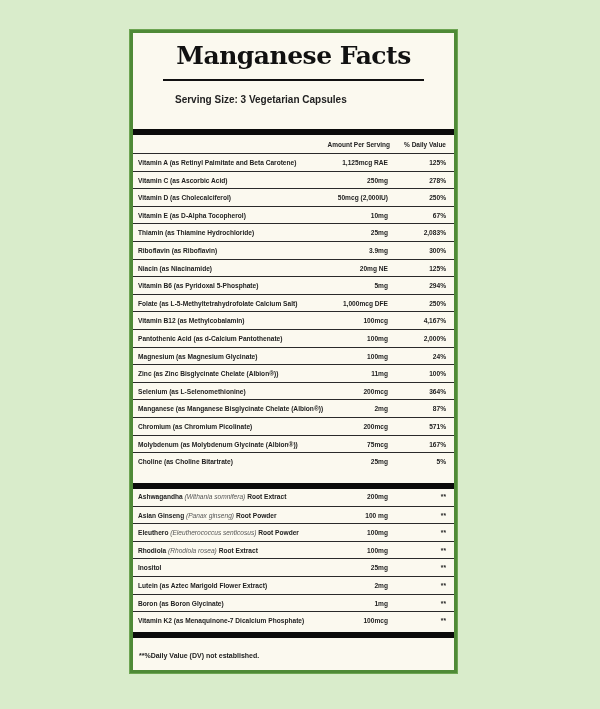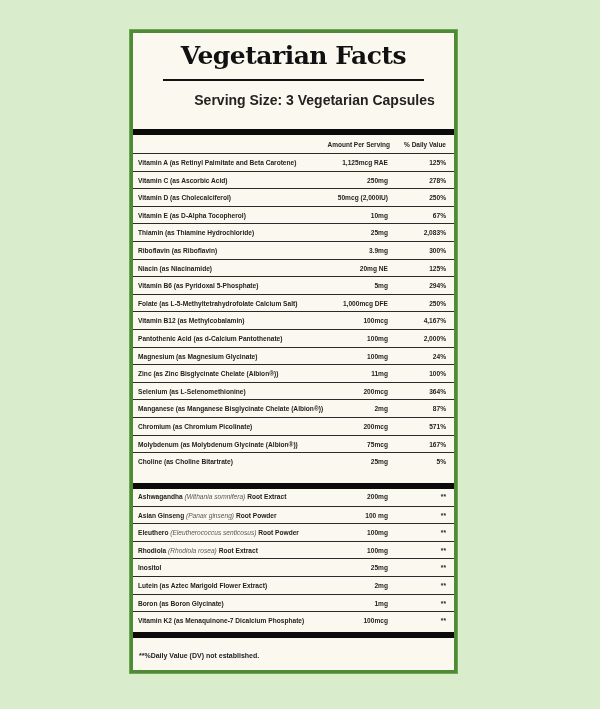--- a/index.html
+++ b/index.html
@@ -1,37 +1,37 @@
 <!DOCTYPE html>
 <html><head>
 <meta charset="utf-8">
 <style>
   html,body{margin:0;padding:0;}
   body{width:600px;height:709px;background:#d9eccb;position:relative;overflow:hidden;font-family:"Liberation Sans",sans-serif;color:#111;}
   .panel{position:absolute;left:130px;top:30px;width:321px;height:637px;background:#fbf9ef;border:3px solid #4f8a37;box-shadow:0 0 0 1px #6da552;}
   .title{position:absolute;left:0;right:0;top:8px;text-align:center;font-family:"DejaVu Serif",serif;font-weight:bold;font-size:25px;letter-spacing:-0.5px;}
   .rule{position:absolute;left:30px;right:30px;top:46px;height:2px;background:#111;}
-  .serving{position:absolute;left:0;right:0;top:61px;text-align:center;font-weight:bold;font-size:14px;line-height:12px;color:#222;margin-left:42px;}
+  .serving{position:absolute;left:0;right:0;top:61px;text-align:left;font-weight:bold;font-size:10px;line-height:12px;color:#222;margin-left:42px;}
   .thick{position:absolute;left:0;right:0;height:6px;background:#0b0b0b;}
   .hdr{position:absolute;left:0;right:0;top:104px;height:16px;font-size:6.5px;font-weight:bold;color:#222;}
   .hdr .amt{position:absolute;right:64px;top:4px;}
   .hdr .dv{position:absolute;right:8px;top:4px;}
   .rows{position:absolute;left:0;right:0;}
   .row{position:relative;height:17.6px;border-top:1.5px solid #2a2a2a;box-sizing:border-box;font-size:6.6px;font-weight:bold;color:#222;}
   .row .n{position:absolute;left:5px;top:5px;white-space:nowrap;}
   .row .a{position:absolute;right:66px;top:5px;white-space:nowrap;}
   .row .d{position:absolute;right:8px;top:5px;white-space:nowrap;}
   .row .n i{font-weight:normal;color:#555;}
   .foot{position:absolute;left:6px;top:619px;font-size:7px;font-weight:bold;color:#222;}
 </style>
 </head>
 <body>
 
 <div class="panel">
-  <div class="title">Vegetarian Facts</div>
+  <div class="title">Manganese Facts</div>
   <div class="rule"></div>
   <div class="serving">
     <div>Serving Size: 3 Vegetarian Capsules</div>
   </div>
   <div class="thick" style="top:96px"></div>
   <div class="hdr">
     <span class="amt">Amount Per Serving</span>
     <span class="dv">% Daily Value</span>
   </div>
   <div class="rows" id="vit-rows" style="top:120px">

